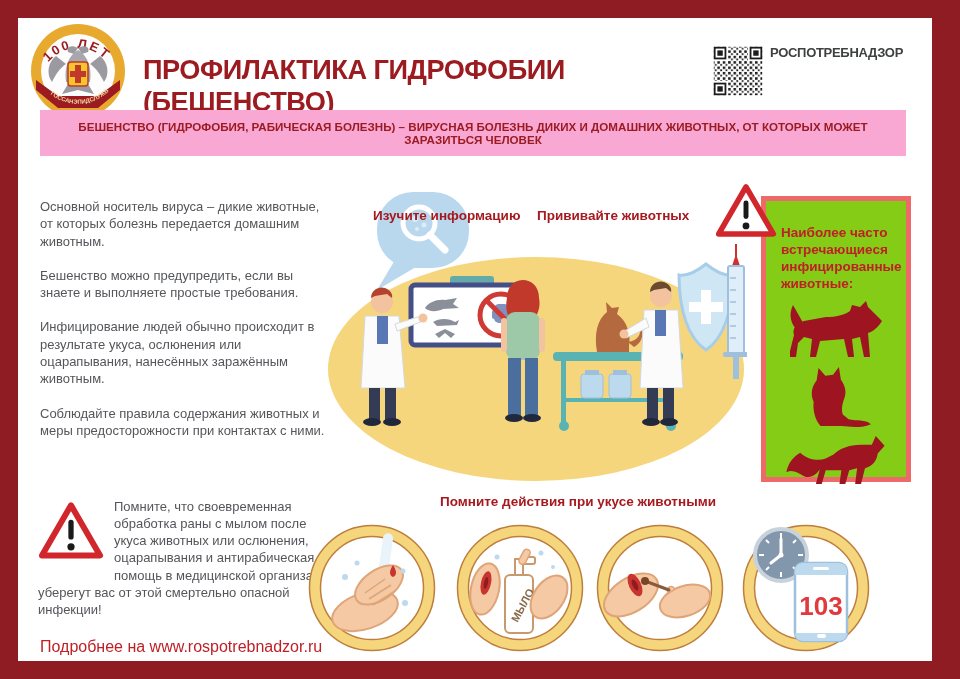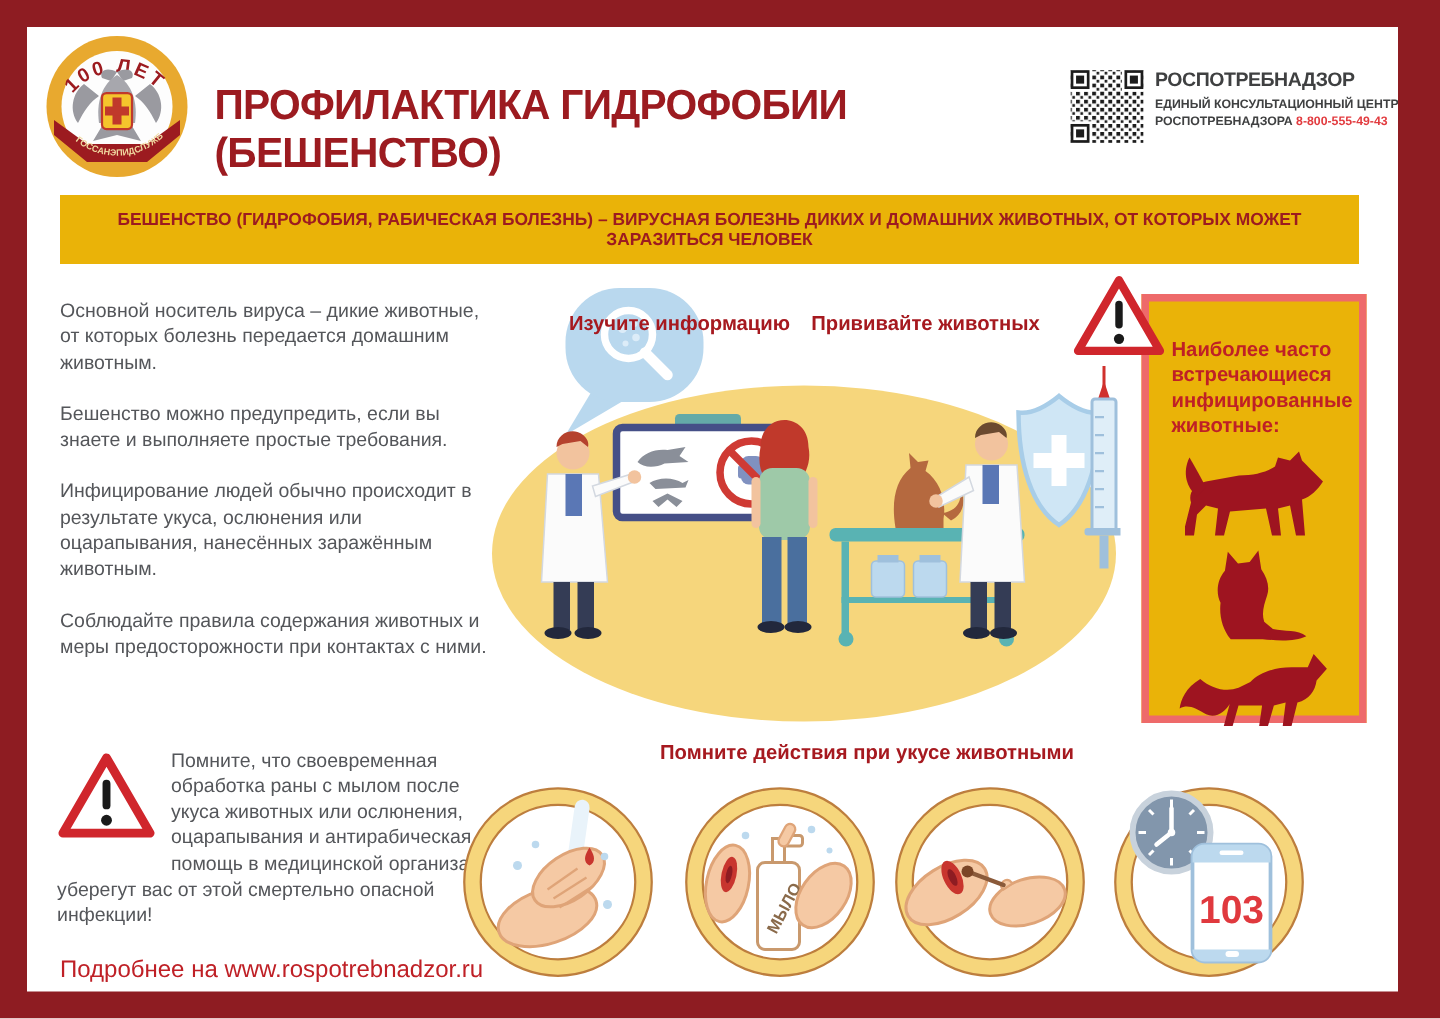--- a/index.html
+++ b/index.html
@@ -9,37 +9,37 @@
 
   
   .title{left:125px;top:36px;width:580px;font-size:28px;font-weight:bold;color:#9c1b20;
          letter-spacing:-0.5px;transform:scaleX(0.97);transform-origin:left;}
   .agency{left:752px;top:27px;width:170px;}
   .agency-name{font-size:13px;font-weight:bold;color:#3f4041;letter-spacing:-0.3px;}
   .agency-sub{font-size:8.2px;font-weight:bold;color:#3f4041;line-height:1.35;margin-top:4px;}
   .agency-phone{color:#e23b3f;}
 
   
-  .banner{left:22px;top:112px;width:866px;height:46px;background:#eab308;
+  .banner{left:22px;top:92px;width:866px;height:46px;background:#f9a8d4;
           display:flex;align-items:center;justify-content:center;}
   .banner span{font-size:11.6px;font-weight:bold;color:#9c1b20;text-align:center;padding:0 14px;}
 
   
   .intro{left:22px;top:180px;width:288px;color:#54565a;font-size:13px;line-height:1.33;}
   .intro p{margin:0 0 17px 0;}
 
   
   .scene{left:307px;top:174px;width:422px;height:295px;}
   .scene-label{position:absolute;top:16px;font-size:13.5px;font-weight:bold;color:#a6191f;
-               width:160px;text-align:center;}
+               width:160px;}
   .lbl-info{left:48px;} .lbl-vacc{left:212px;}
 
   
   .animals-box{left:743px;top:178px;width:150px;height:286px;border:5px solid #ee6a6a;
-               box-sizing:border-box;background:#eab308;}
+               box-sizing:border-box;background:#84cc16;}
   .animals-title{margin:24px 8px 6px 15px;font-size:13.5px;font-weight:bold;color:#bf2026;line-height:1.25;}
   .animals-list{display:flex;flex-direction:column;align-items:center;gap:4px;}
   .warn-tri-top{left:697px;top:165px;width:62px;height:56px;z-index:5;}
 
   
   .reminder{left:20px;top:480px;width:300px;color:#54565a;font-size:13px;line-height:1.32;}
   .reminder .tri{float:left;width:66px;height:62px;margin:2px 10px 6px 0;}
   .footer-link{left:22px;top:620px;font-size:16px;color:#bf2026;}
 
   
@@ -106,24 +106,20 @@
         <rect x="1" y="20" width="8" height="8" fill="#fff"></rect>
           <rect x="1" y="21" width="7" height="7"></rect>
         <rect x="2" y="22" width="5" height="5" fill="#fff"></rect>
           <rect x="3" y="23" width="3" height="3"></rect>
       </g>
     </svg>
   </div>
 
   <div class="abs agency">
     <div class="agency-name">РОСПОТРЕБНАДЗОР</div>
-    <div class="agency-sub">
-      <span>ЕДИНЫЙ КОНСУЛЬТАЦИОННЫЙ ЦЕНТР</span><br>
-      <span>РОСПОТРЕБНАДЗОРА </span><span class="agency-phone">8-800-555-49-43</span>
-    </div>
   </div>
 
   <div class="abs banner">
     <span>БЕШЕНСТВО (ГИДРОФОБИЯ, РАБИЧЕСКАЯ БОЛЕЗНЬ) – ВИРУСНАЯ БОЛЕЗНЬ ДИКИХ И ДОМАШНИХ ЖИВОТНЫХ, ОТ КОТОРЫХ МОЖЕТ ЗАРАЗИТЬСЯ ЧЕЛОВЕК</span>
   </div>
 
   <div class="abs intro">
     <p>Основной носитель вируса – дикие животные, от которых болезнь передается домашним животным.</p>
     <p>Бешенство можно предупредить, если вы знаете и выполняете простые требования.</p>
     <p>Инфицирование людей обычно происходит в результате укуса, ослюнения или оцарапывания, нанесённых заражённым животным.</p>

